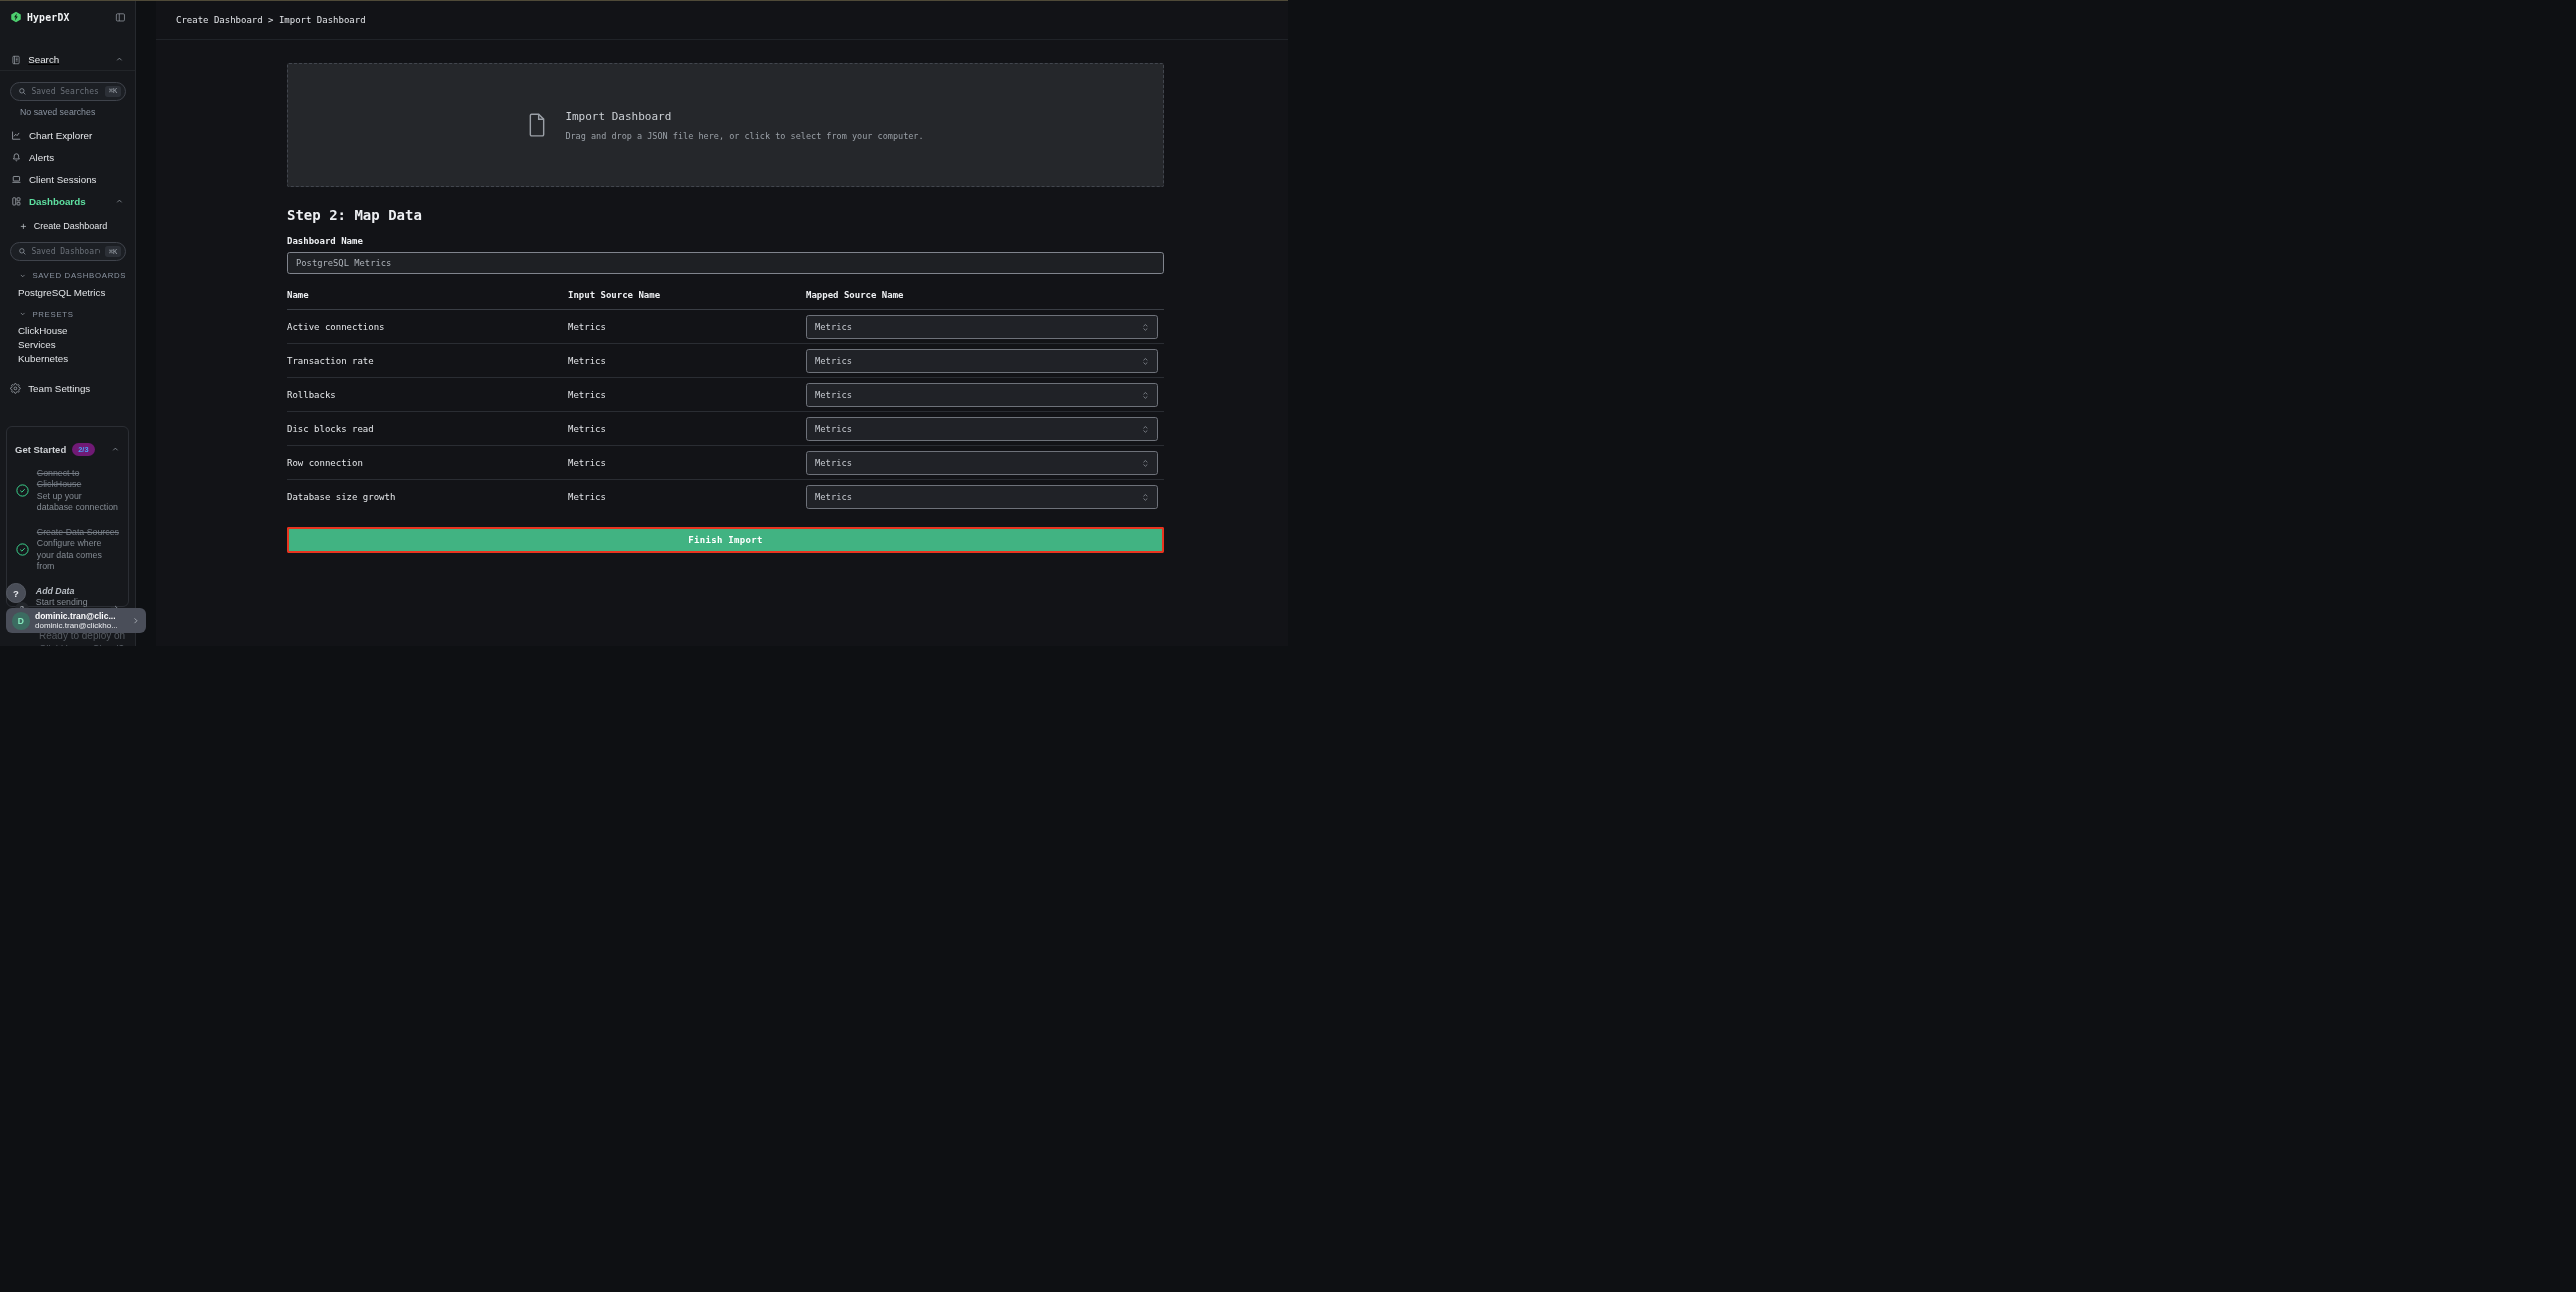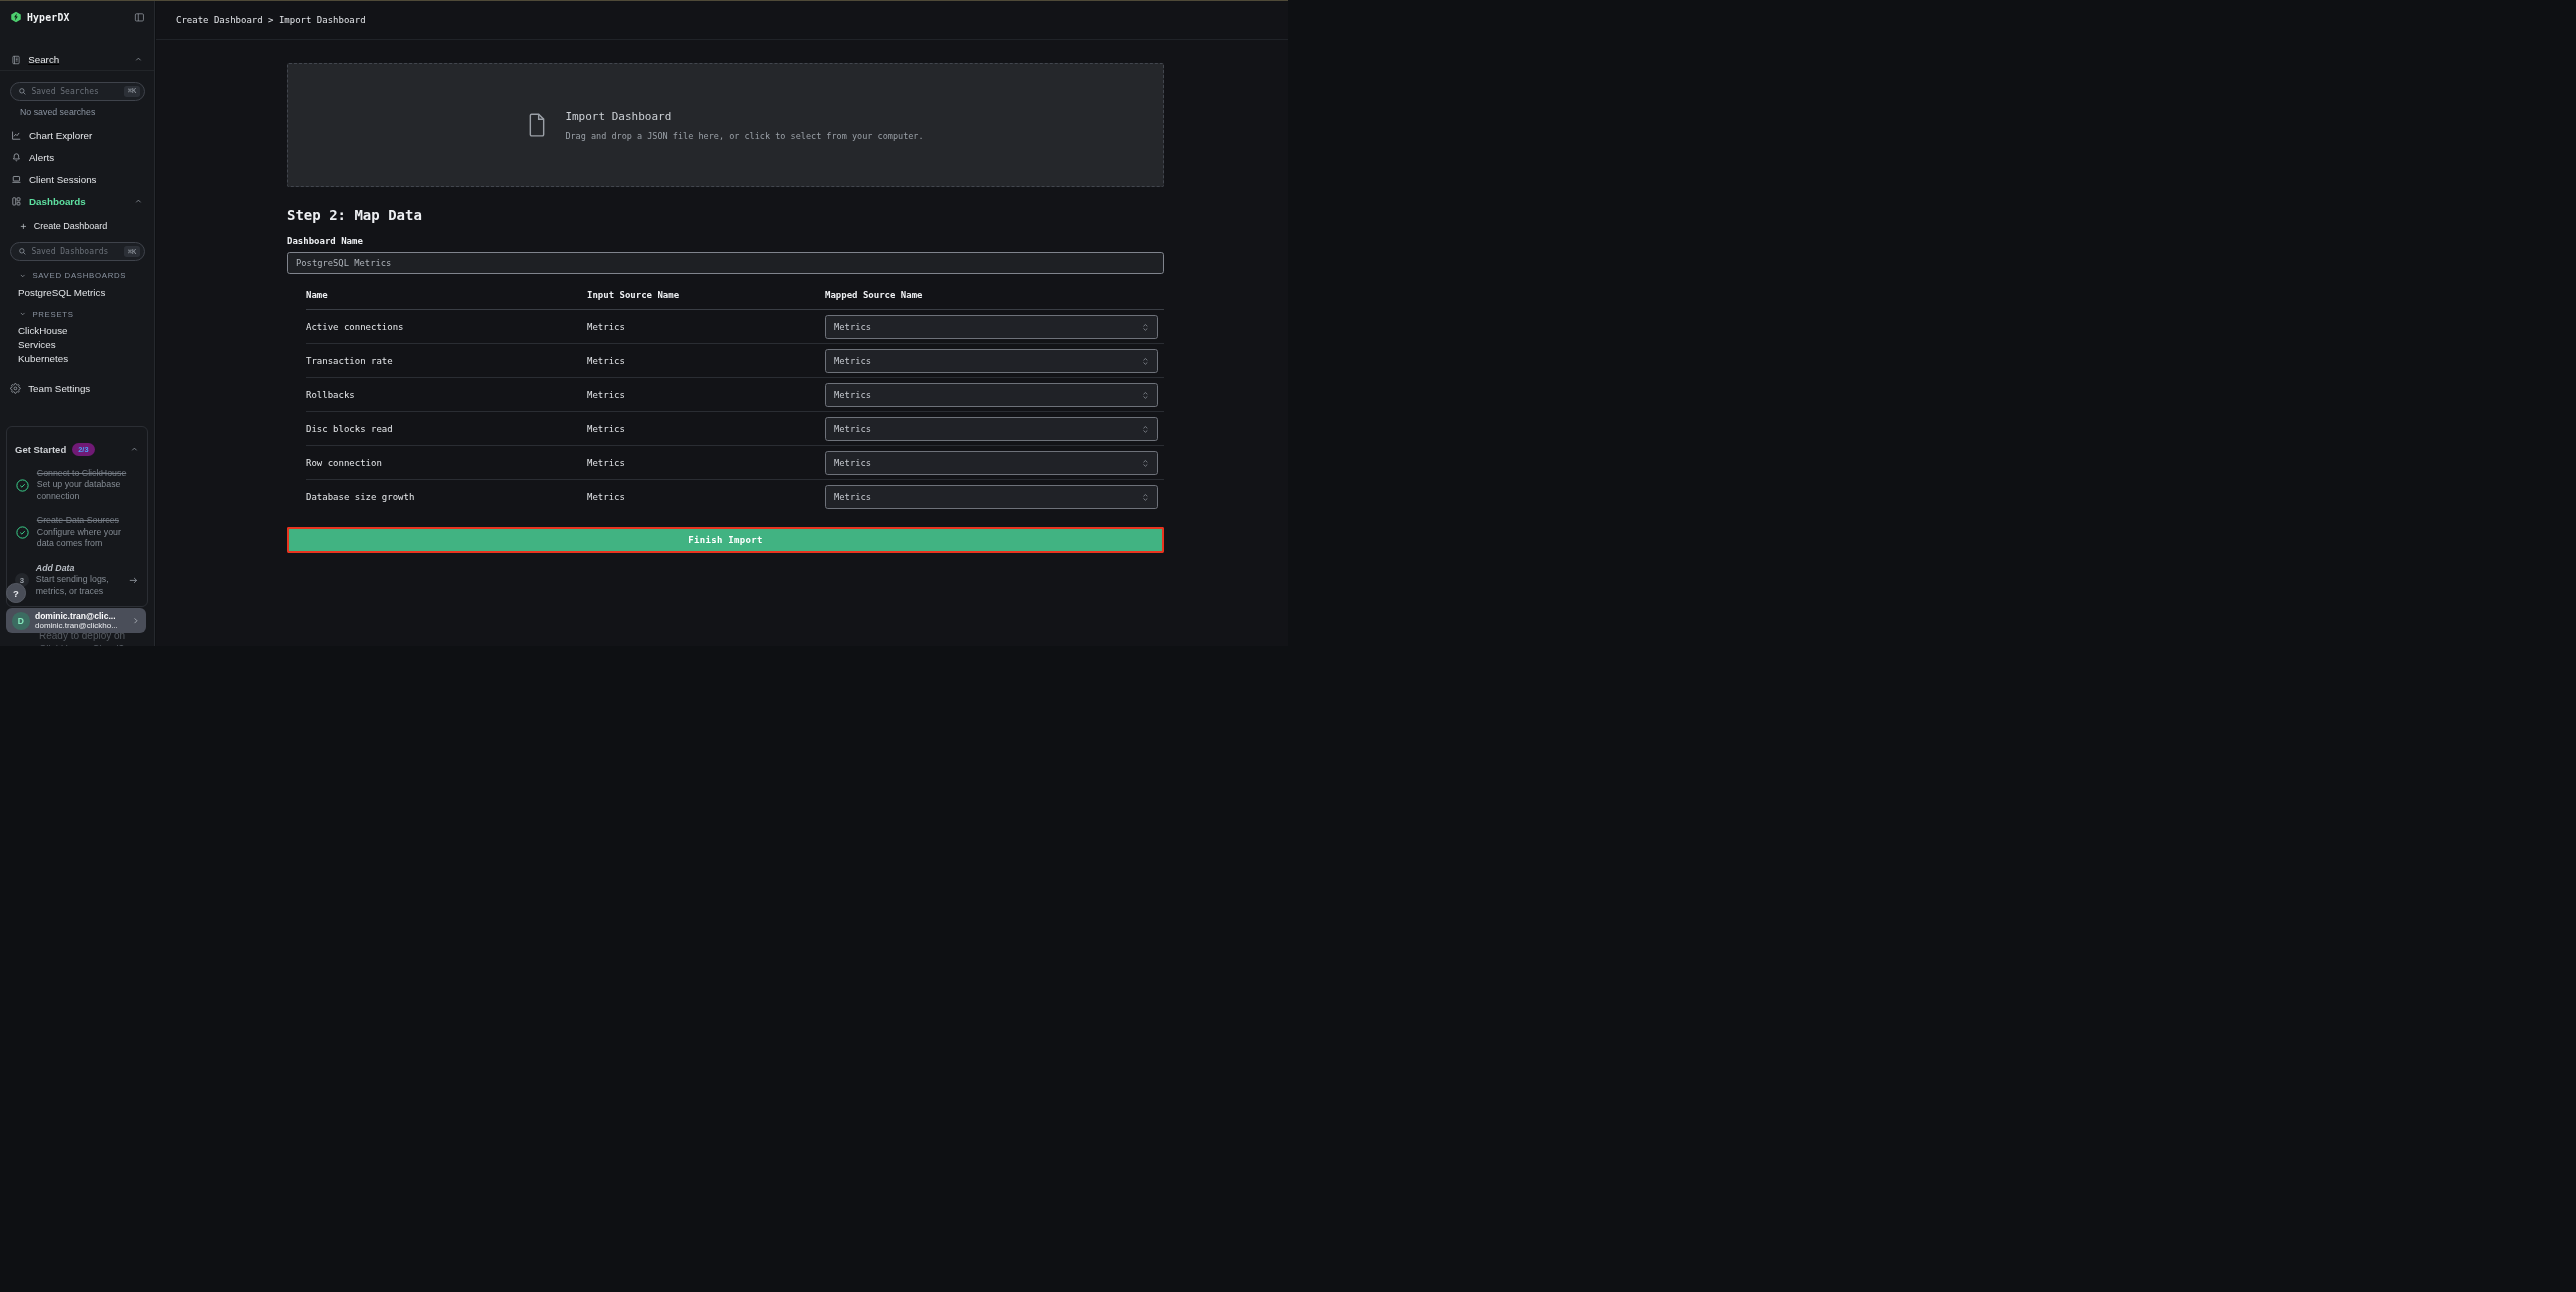--- a/index.html
+++ b/index.html
@@ -9,21 +9,21 @@
     font-family:"Liberation Sans","DejaVu Sans",sans-serif;
     -webkit-font-smoothing:antialiased;
   }
   .mono { font-family:"DejaVu Sans Mono","Liberation Mono",monospace; }
 
   
   .top-accent { position:absolute; left:0; top:0; width:100%; height:1.4px; background:#4f4a38; z-index:60; }
 
   
   .sidebar {
-    position:absolute; left:0; top:1.4px; bottom:0; width:155px;
+    position:absolute; left:0; top:1.4px; bottom:0; width:136px;
     background:#16181c; border-right:0.7px solid #26292e; z-index:10;
   }
   .logo-row { height:32px; padding:0 9.5px; display:flex; align-items:center; justify-content:space-between; }
   .brand { display:flex; align-items:center; gap:5.4px; }
   .brand-name { font-family:"DejaVu Sans Mono",monospace; font-weight:bold; font-size:9.8px; color:#f2f4f6; letter-spacing:0.2px; }
   .icon { display:inline-flex; flex:none; }
   .icon svg { display:block; }
   .collapse-btn { color:#9aa0a8; cursor:pointer; }
 
   .side-search-header {
@@ -146,21 +146,21 @@
   .name-input-wrap {
     margin-top:6.8px; height:22px; border:0.7px solid #80848d; border-radius:2.7px;
     background:#1e2024; display:flex; align-items:center; padding:0 8px;
   }
   .name-input-wrap input {
     width:100%; background:transparent; border:none; outline:none;
     font-family:"DejaVu Sans Mono",monospace; font-size:8.8px; color:#aeb3ba;
   }
 
   .map-table { margin-top:15.6px; }
-  .thead, .trow { display:grid; grid-template-columns:281px 238px 1fr; align-items:center;margin-left:19px; }
+  .thead, .trow { display:grid; grid-template-columns:281px 238px 1fr; align-items:center; }
   .thead { padding-bottom:9.5px; border-bottom:0.7px solid #3a3e45; }
   .th { font-family:"DejaVu Sans Mono",monospace; font-weight:bold; font-size:9px; color:#eef0f3; }
   .trow { height:34px; border-bottom:0.7px solid #2a2d33; }
   .trow:last-child { border-bottom:none; }
   .td-name { font-family:"DejaVu Sans Mono",monospace; font-size:9px; color:#e6e8eb; }
   .td-src  { font-family:"DejaVu Sans Mono",monospace; font-size:9px; color:#e2e4e8; }
   .td-sel  { padding-right:6px; }
   .select {
     height:24px; border:0.7px solid #6e727a; border-radius:2.7px; background:#202227;
     display:flex; align-items:center; justify-content:space-between; padding:0 6.8px 0 8px; cursor:pointer;

